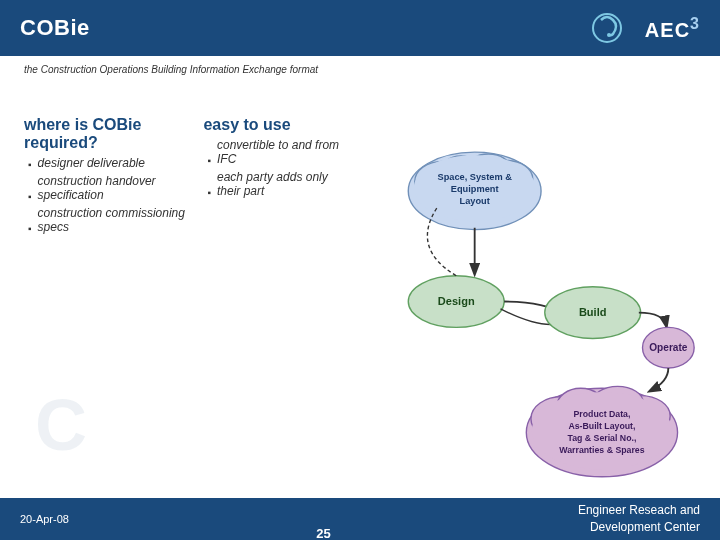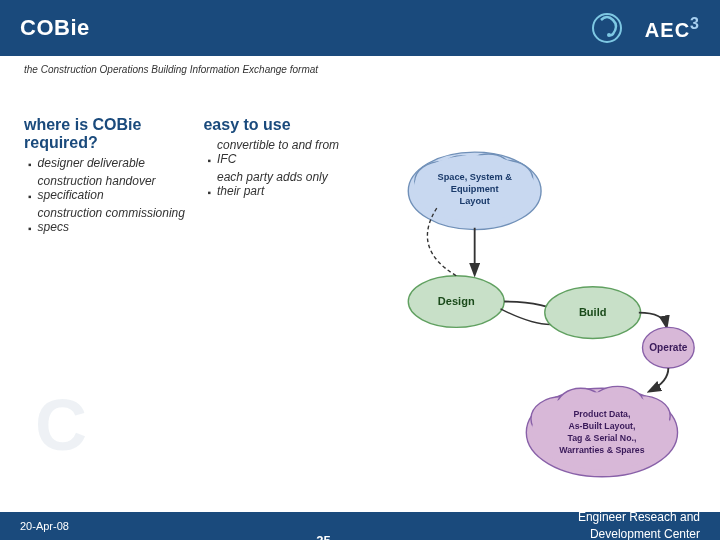--- a/index.html
+++ b/index.html
@@ -109,21 +109,21 @@
       width: 100%;
       height: 100%;
     }
 
     
     .footer {
       position: absolute;
       bottom: 0;
       left: 0;
       right: 0;
-      height: 28px;
+      height: 42px;
       background: #1a4a7c;
       display: flex;
       align-items: center;
       justify-content: space-between;
       padding: 0 20px;
     }
     .footer-date {
       color: #fff;
       font-size: 11px;
     }

